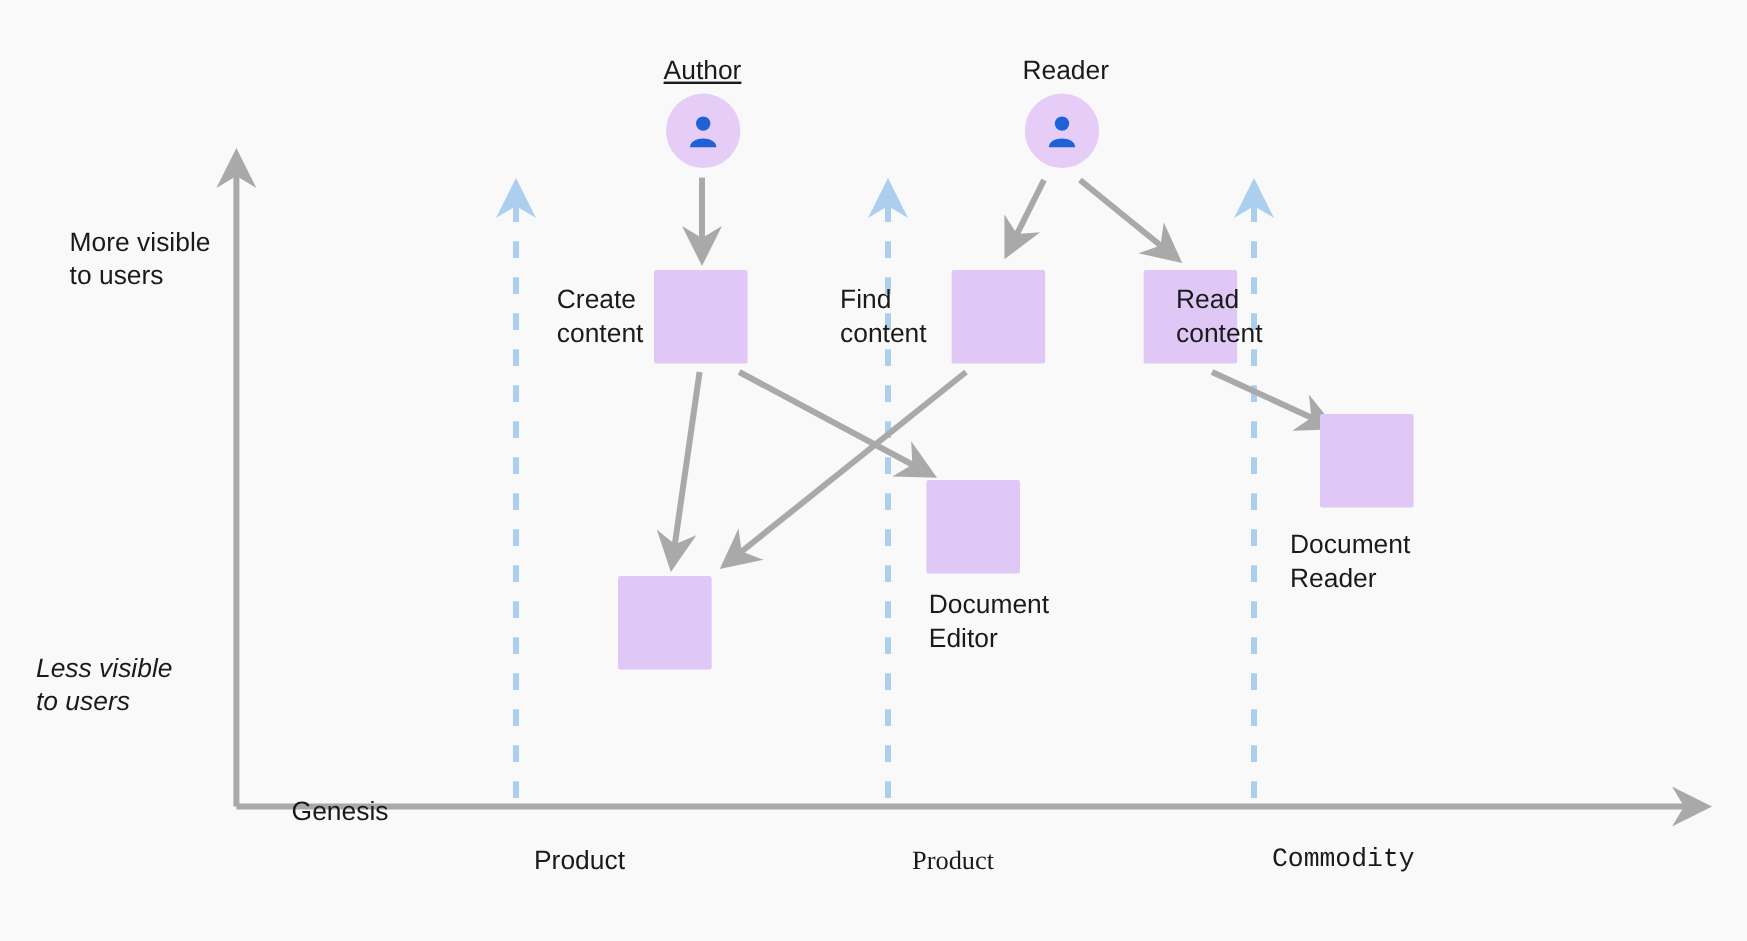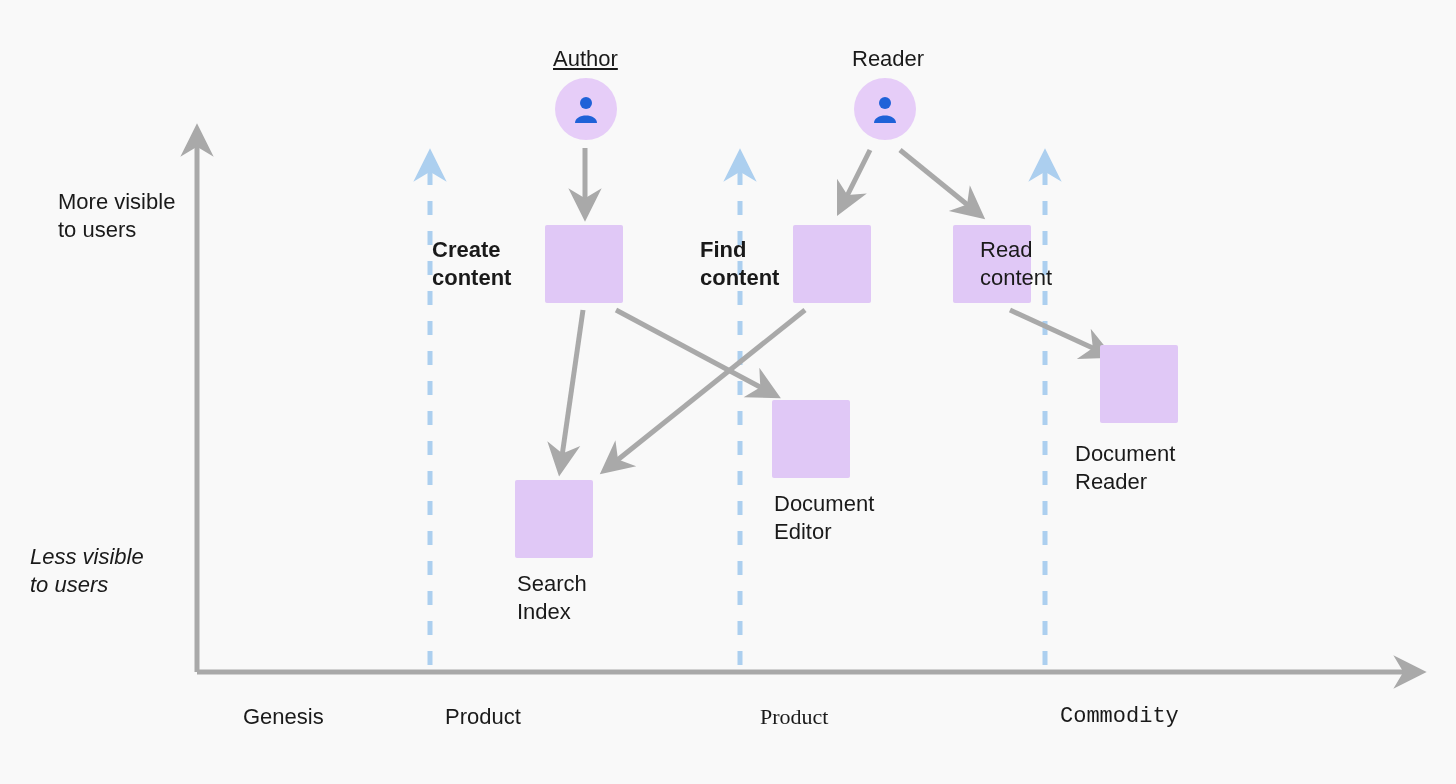--- a/index.html
+++ b/index.html
@@ -86,21 +86,21 @@
     <line x1="616" y1="310" x2="775" y2="395" stroke="#a9a9a9" stroke-width="5" marker-end="url(#arrow-gray)"></line>
 
     <line x1="805" y1="310" x2="605" y2="470" stroke="#a9a9a9" stroke-width="5" marker-end="url(#arrow-gray)"></line>
 
     <line x1="1010" y1="310" x2="1108" y2="355" stroke="#a9a9a9" stroke-width="5" marker-end="url(#arrow-gray)"></line>
   </svg>
 
   <div class="label-multi" style="left:30px; top:188px; width:150px;margin-left:28px;">More visible<br>to users</div>
   <div class="label-multi" style="left:30px; top:543px; width:150px;font-style:italic;">Less visible<br>to users</div>
 
-  <div class="label" style="left:243px; top:703px;">Genesis</div>
+  <div class="label" style="left:243px; top:662px;">Genesis</div>
   <div class="label" style="left:445px; top:703px;">Product</div>
   <div class="label" style="left:760px; top:703px;font-family:Liberation Serif, serif;">Product</div>
   <div class="label" style="left:1060px; top:703px;font-family:Liberation Mono, monospace;">Commodity</div>
 
   <div class="label" style="left:553px; top:45px;text-decoration:underline;">Author</div>
   <div class="actor" style="left:555px; top:78px;">
     <svg width="26" height="28" viewBox="0 0 26 28">
       <circle cx="13" cy="8" r="6" fill="#1f62d8"></circle>
       <path d="M2,28 C2,18 24,18 24,28 Z" fill="#1f62d8"></path>
     </svg>
@@ -108,30 +108,29 @@
 
   <div class="label" style="left:852px; top:45px;">Reader</div>
   <div class="actor" style="left:854px; top:78px;">
     <svg width="26" height="28" viewBox="0 0 26 28">
       <circle cx="13" cy="8" r="6" fill="#1f62d8"></circle>
       <path d="M2,28 C2,18 24,18 24,28 Z" fill="#1f62d8"></path>
     </svg>
   </div>
 
   <div class="box" style="left:545px; top:225px;"></div>
-  <div class="label-multi" style="left:432px; top:236px; width:90px;font-weight:bold;">Create<br>content</div>
+  <div class="label-multi" style="left:464px; top:236px; width:90px;">Create<br>content</div>
 
   <div class="box" style="left:793px; top:225px;"></div>
-  <div class="label-multi" style="left:700px; top:236px; width:90px;font-weight:bold;">Find<br>content</div>
+  <div class="label-multi" style="left:700px; top:236px; width:90px;">Find<br>content</div>
 
   <div class="box" style="left:953px; top:225px;"></div>
   <div class="label-multi" style="left:980px; top:236px; width:100px;">Read<br>content</div>
 
   <div class="box" style="left:515px; top:480px;"></div>
-  <div class="label-multi" style="left:517px; top:570px; width:120px;">Search<br>Index</div>
 
   <div class="box" style="left:772px; top:400px;"></div>
   <div class="label-multi" style="left:774px; top:490px; width:140px;">Document<br>Editor</div>
 
   <div class="box" style="left:1100px; top:345px;"></div>
   <div class="label-multi" style="left:1075px; top:440px; width:150px;">Document<br>Reader</div>
 
 </div>
 
 </body></html>

